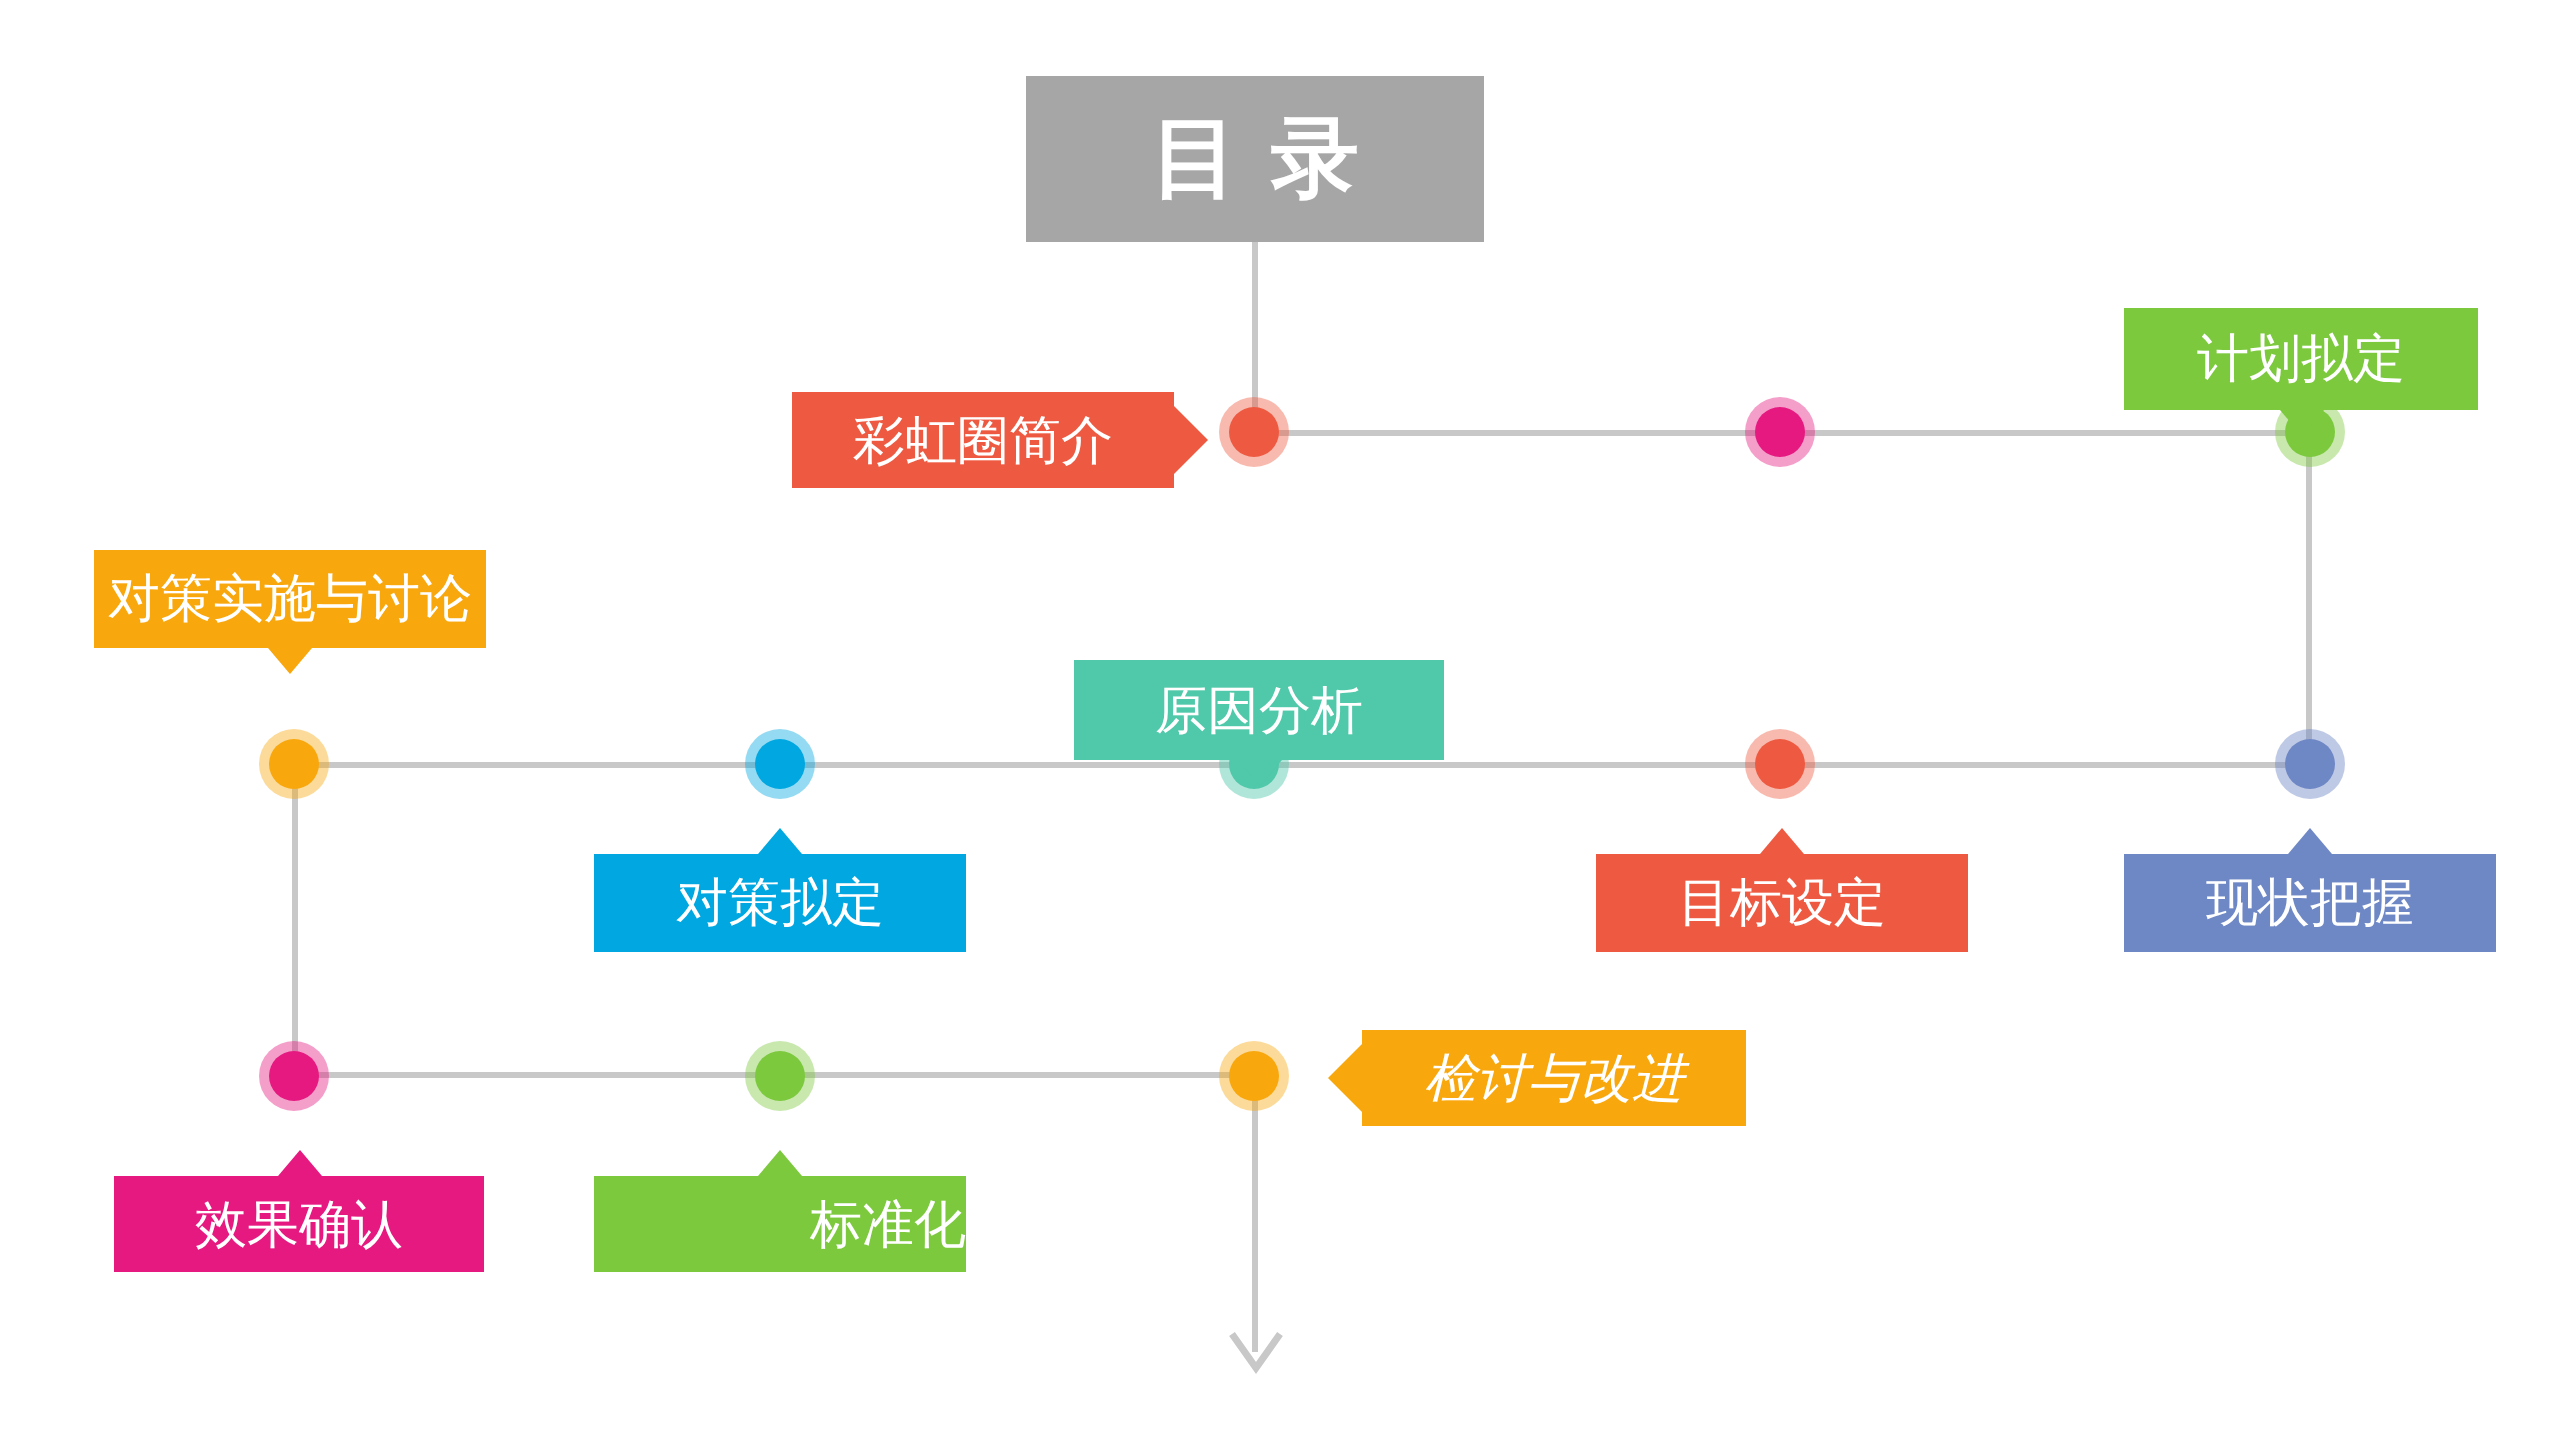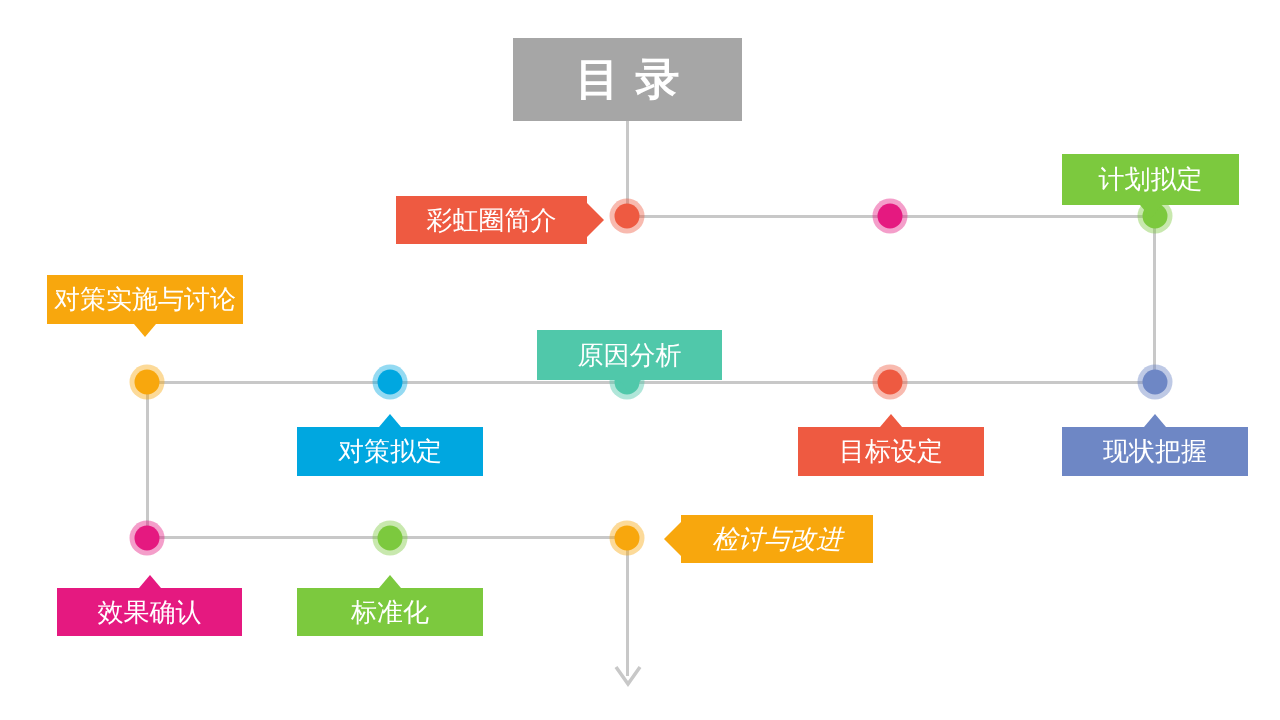--- a/index.html
+++ b/index.html
@@ -118,21 +118,21 @@
   <div class="label purple" style="left:1062px;top:427px;width:186px;height:49px;">
     <span>现状把握</span>
     <div class="ptr ptr-up"></div>
   </div>
 
   <div class="label pink" style="left:57px;top:588px;width:185px;height:48px;">
     <span>效果确认</span>
     <div class="ptr ptr-up"></div>
   </div>
 
-  <div class="label green" style="left:297px;top:588px;width:186px;height:48px;">
+  <div class="label green" style="left:297px;top:588px;width:186px;height:48px;justify-content:flex-end;">
     <span>标准化</span>
     <div class="ptr ptr-up"></div>
   </div>
 
   <div class="label yellow" style="left:681px;top:515px;width:192px;height:48px;font-style:italic;">
     <span>检讨与改进</span>
     <div class="ptr ptr-leftward"></div>
   </div>
 
 </div>

